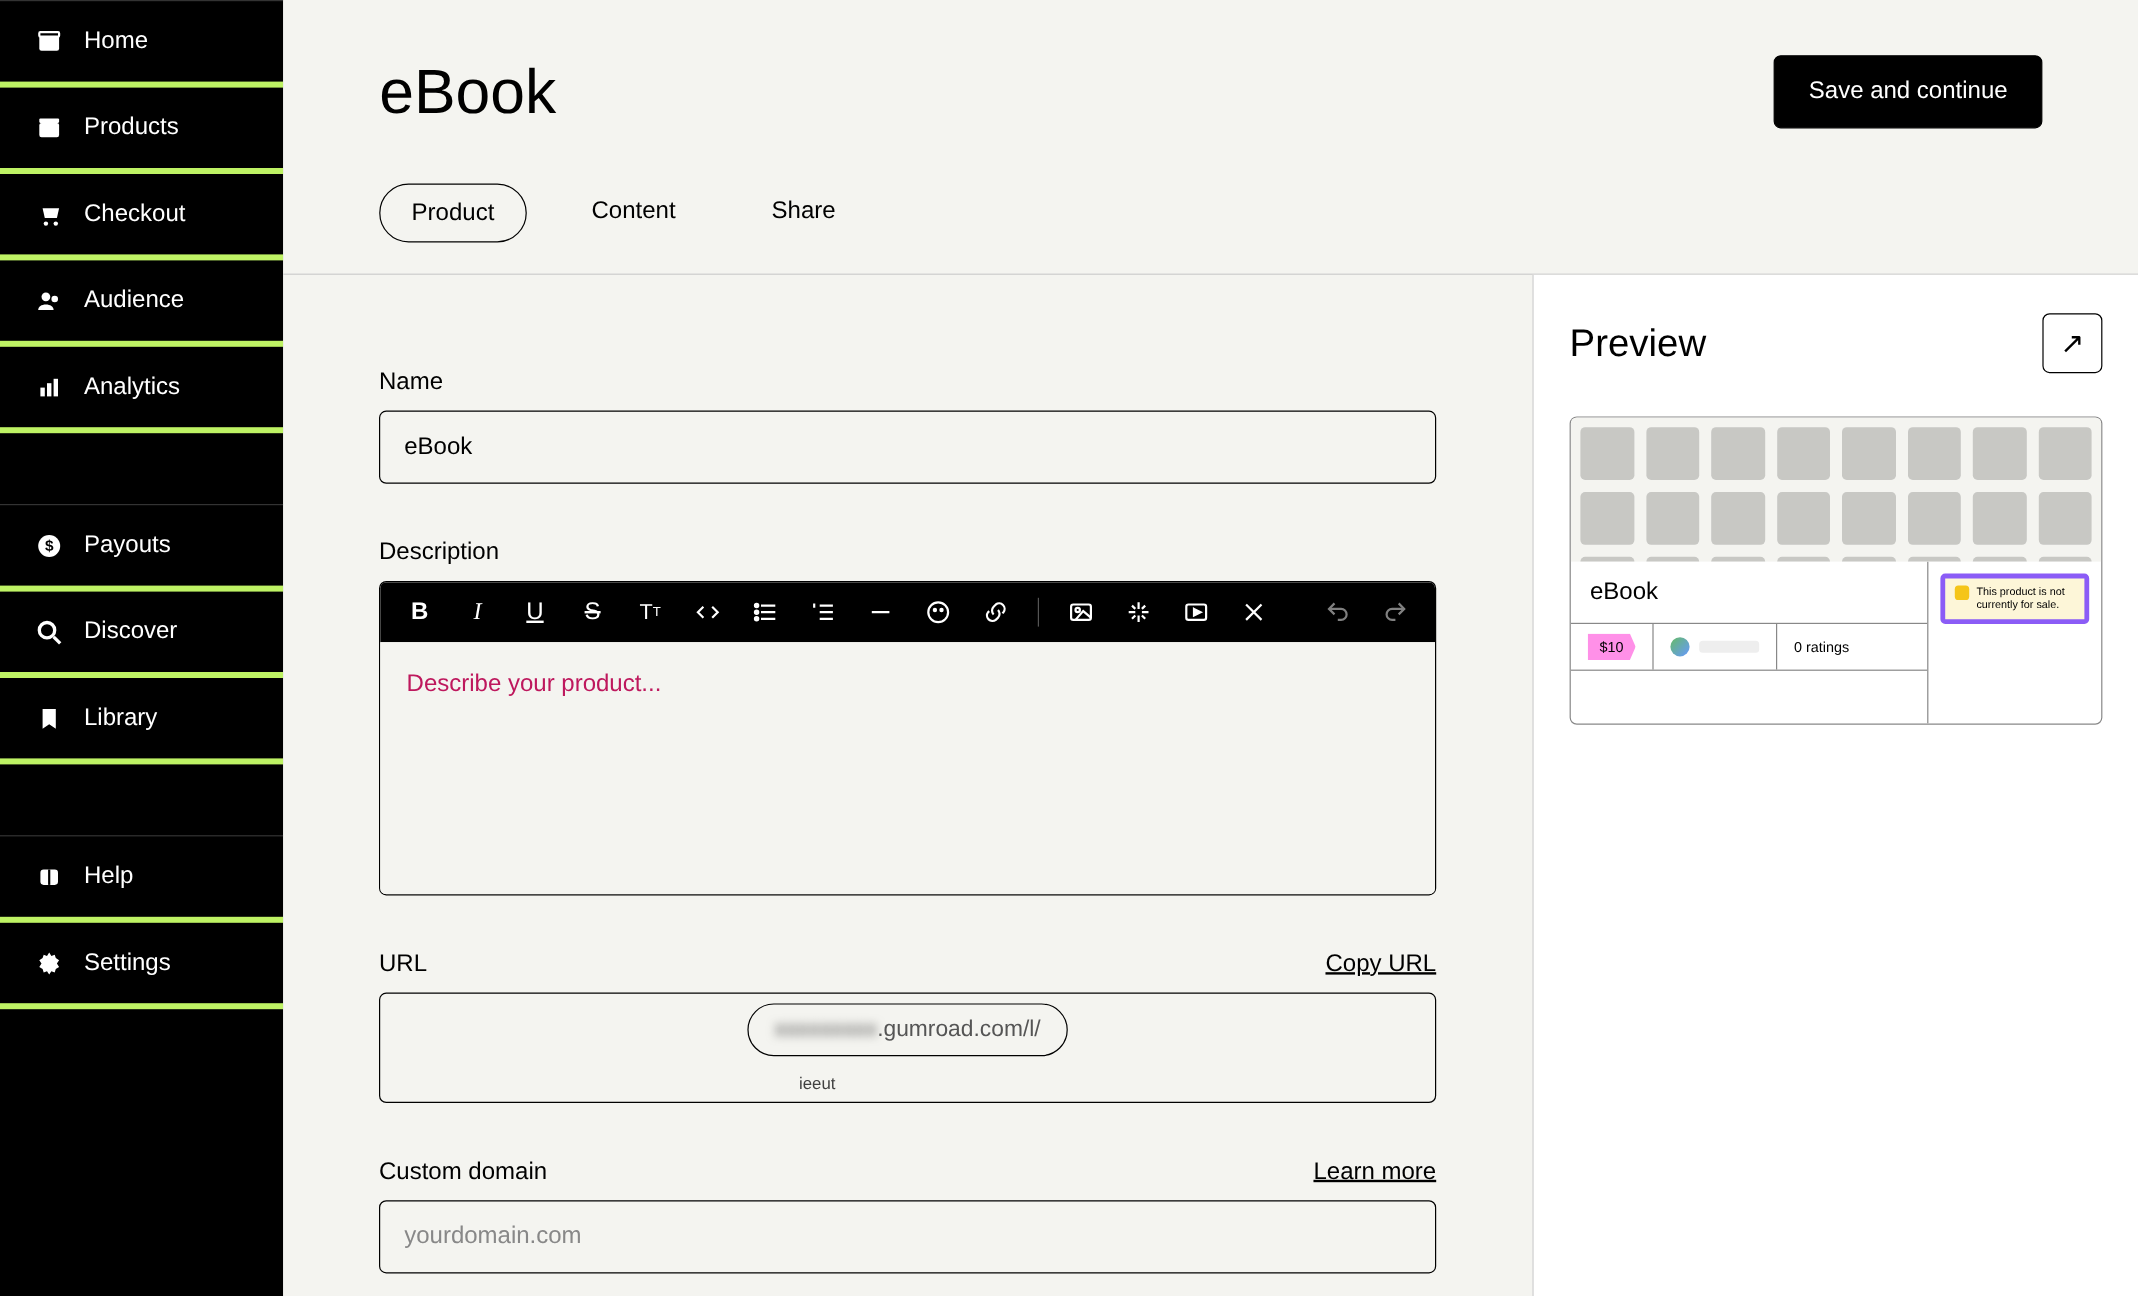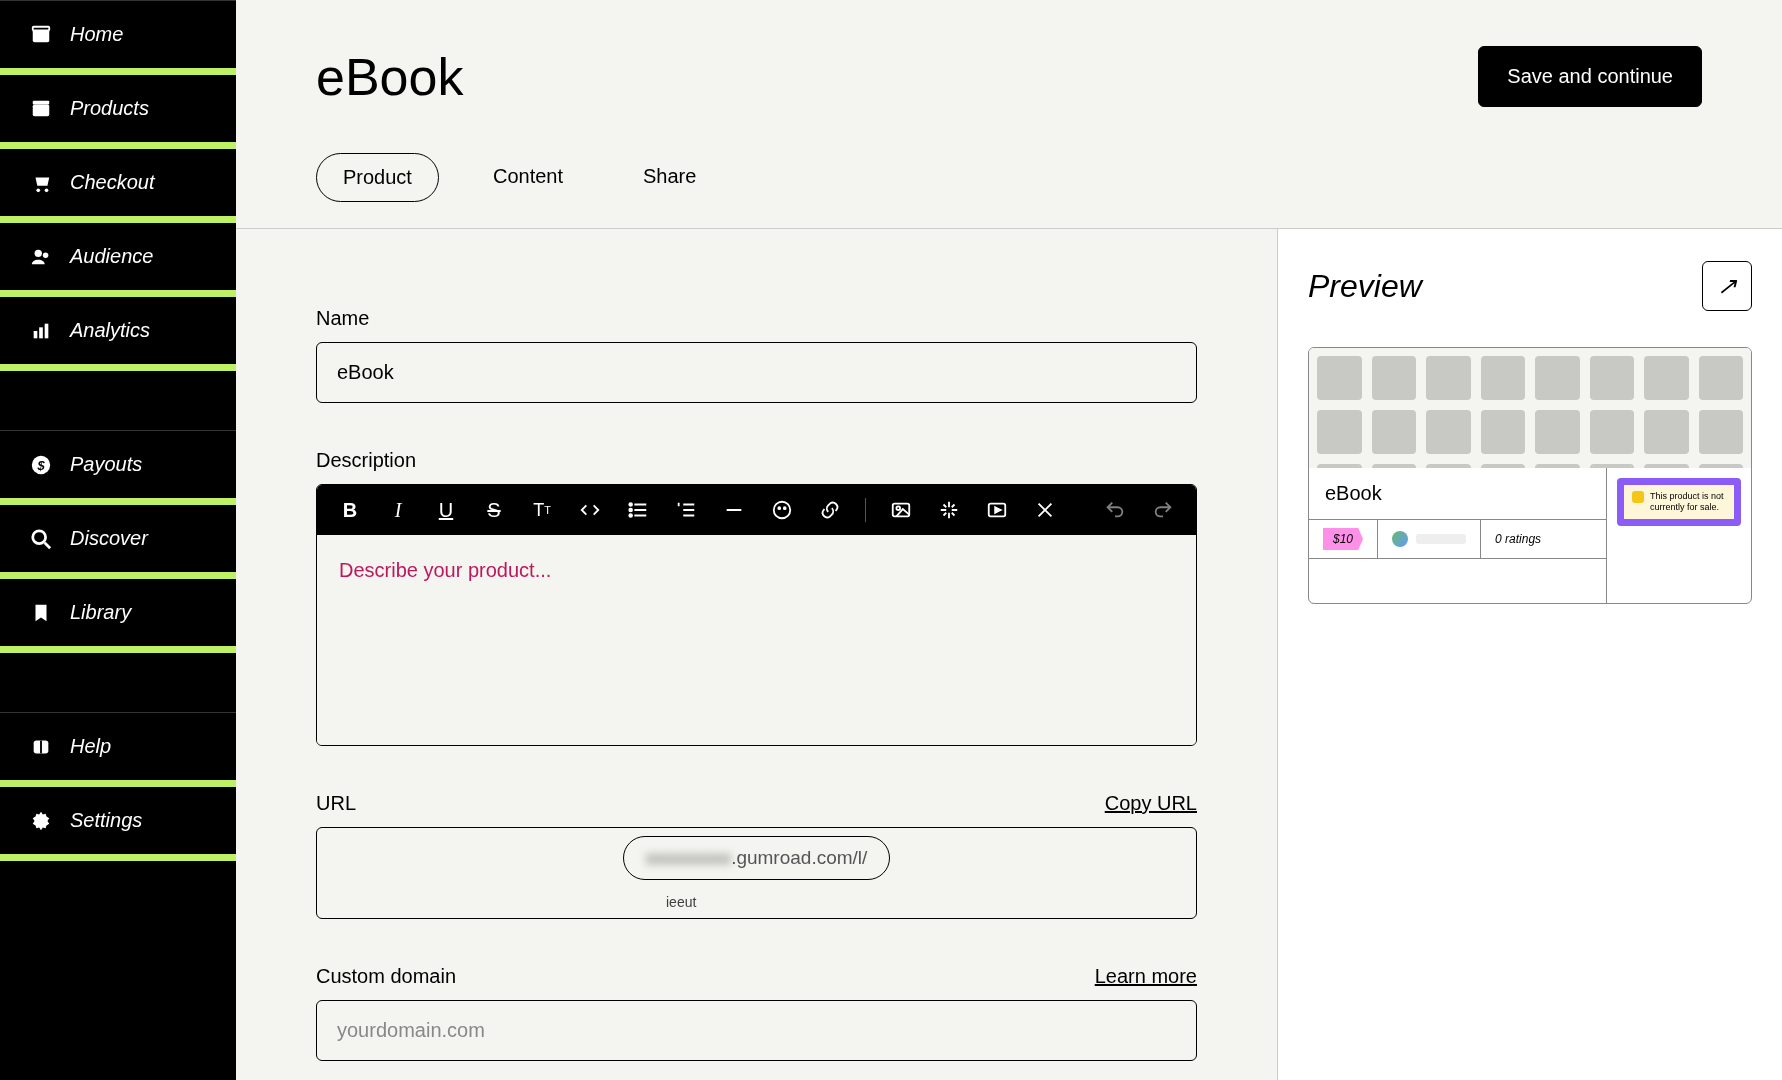--- a/index.html
+++ b/index.html
@@ -4,21 +4,21 @@
 <style>
   * { box-sizing: border-box; margin: 0; padding: 0; }
   html, body { width: 1782px; height: 1080px; font-family: -apple-system, BlinkMacSystemFont, "Segoe UI", Helvetica, Arial, sans-serif; overflow: hidden; background: #f4f4f0; }
   .app { display: flex; width: 100%; height: 100%; }
 
   
   .sidebar { width: 255px; background: #000; color: #fff; display: flex; flex-direction: column; }
   .logo-wrap { padding: 48px 28px 56px 28px; }
   .logo { font-size: 36px; font-weight: 800; letter-spacing: -1px; }
   .nav-group { border-top: 1px solid #333; }
-  .nav-item { display: flex; align-items: center; gap: 18px; padding: 22px 30px; font-size: 20px; cursor: pointer; border-bottom: 7px solid #bef264; font-style: italic; }
+  .nav-item { display: flex; align-items: center; gap: 18px; padding: 22px 30px; font-size: 20px; cursor: pointer; border-bottom: 5px solid #bef264; }
   .nav-item.active { color: #ffffff; }
   .nav-icon { width: 22px; height: 22px; display: inline-flex; align-items: center; justify-content: center; }
   .nav-icon svg { width: 22px; height: 22px; }
   .nav-spacer { flex: 0 0 60px; border-bottom: 1px solid #333; }
   .nav-spacer + .nav-item { border-top: none; }
   .nav-bottom-spacer { flex: 0 0 60px; border-bottom: 1px solid #333; }
 
   
   .main { flex: 1; display: flex; flex-direction: column; background: #f4f4f0; }
 
@@ -52,39 +52,39 @@
   .tool-spacer { flex: 1; }
   .editor-body { min-height: 210px; padding: 24px 22px; font-size: 20px; color: #be185d; background: #f4f4f0; }
 
   
   .url-input-wrap { border: 1px solid #000; border-radius: 6px; padding: 8px 12px; display: flex; align-items: center; gap: 14px; background: #f4f4f0; flex-direction: column; }
   .url-pill { border: 1px solid #000; border-radius: 26px; padding: 10px 22px; font-size: 19px; color: #555; display: inline-flex; align-items: center; }
   .url-pill .blur { filter: blur(4px); }
   .url-rest { font-size: 14px; color: #404040; border: none; background: transparent; outline: none; flex: 1; }
 
   
-  .preview-header { display: flex; justify-content: space-between; align-items: center; margin-bottom: 36px; font-style: italic; }
+  .preview-header { display: flex; justify-content: space-between; align-items: center; margin-bottom: 36px; }
   .preview-title { font-size: 32px; font-weight: 500; }
   .open-btn { width: 50px; height: 50px; border: 1px solid #000; border-radius: 6px; display: flex; align-items: center; justify-content: center; cursor: pointer; font-size: 24px; }
   .preview-card { border: 1px solid #888; border-radius: 6px; overflow: hidden; }
   .pv-img { height: 120px; background: #f4f4f0; position: relative; overflow: hidden; }
   .pv-icon-grid { position: absolute; inset: 0; display: grid; grid-template-columns: repeat(8, 1fr); grid-auto-rows: 44px; gap: 10px; padding: 8px; opacity: 0.18; }
   .pv-icon-grid span { background: #000; border-radius: 4px; }
   .pv-body { display: flex; }
   .pv-left { flex: 1; }
   .pv-name { padding: 14px 16px; font-size: 20px; border-bottom: 1px solid #888; }
   .pv-meta { display: flex; border-bottom: 1px solid #888; }
   .pv-price { background: #ff90e8; color: #000; font-size: 12px; padding: 4px 10px; clip-path: polygon(0 0, 88% 0, 100% 50%, 88% 100%, 0 100%); }
-  .pv-cell { padding: 8px 14px; border-right: 1px solid #888; display: flex; align-items: center; font-size: 12px; font-style: italic; }
+  .pv-cell { padding: 8px 14px; border-right: 1px solid #888; display: flex; align-items: center; font-size: 12px; }
   .pv-cell:last-child { border-right: none; flex: 1; }
   .pv-avatar { width: 16px; height: 16px; border-radius: 50%; background: linear-gradient(135deg,#6b6,#69f); margin-right: 8px; }
   .pv-seller-bar { width: 50px; height: 10px; background: #eee; border-radius: 3px; }
   .pv-empty { height: 44px; }
   .pv-right { width: 145px; border-left: 1px solid #888; padding: 10px; }
-  .pv-alert { background: #fdf6d8; border: 7px solid #8b5cf6; border-radius: 4px; padding: 6px 8px; font-size: 9px; display: flex; gap: 6px; align-items: flex-start; line-height: 1.2; }
+  .pv-alert { background: #fdf6d8; border: 4px solid #8b5cf6; border-radius: 4px; padding: 6px 8px; font-size: 9px; display: flex; gap: 6px; align-items: flex-start; line-height: 1.2; }
   .pv-alert-icon { width: 12px; height: 12px; background: #f5c518; border-radius: 3px; flex-shrink: 0; }
 </style>
 </head>
 <body>
 
 <div class="app">
 
   <aside class="sidebar">
 
     <div class="nav-group">

